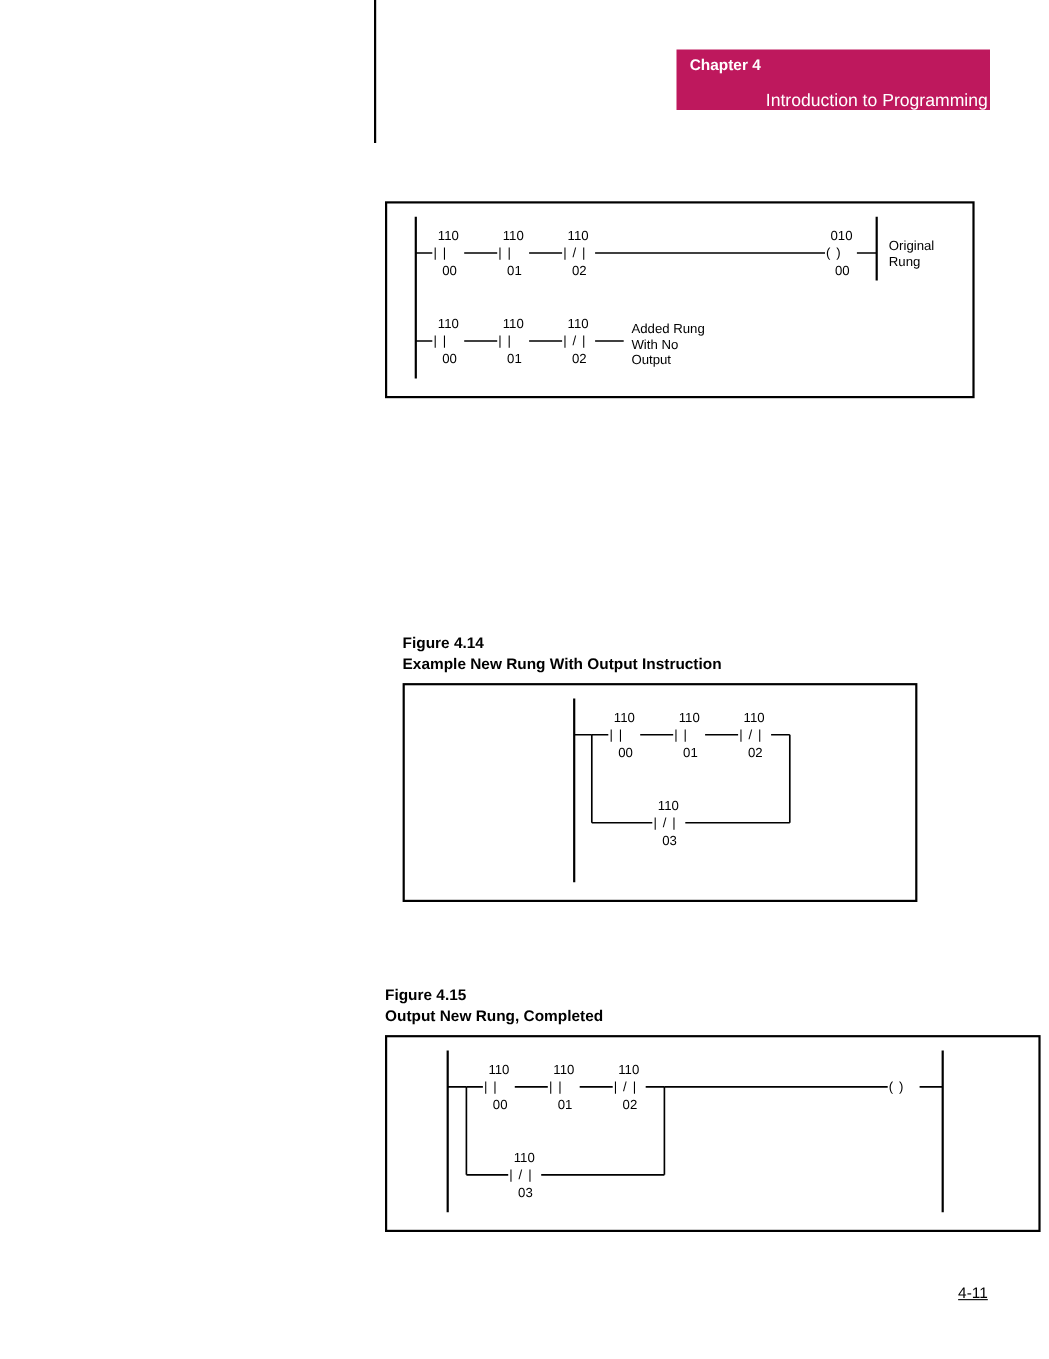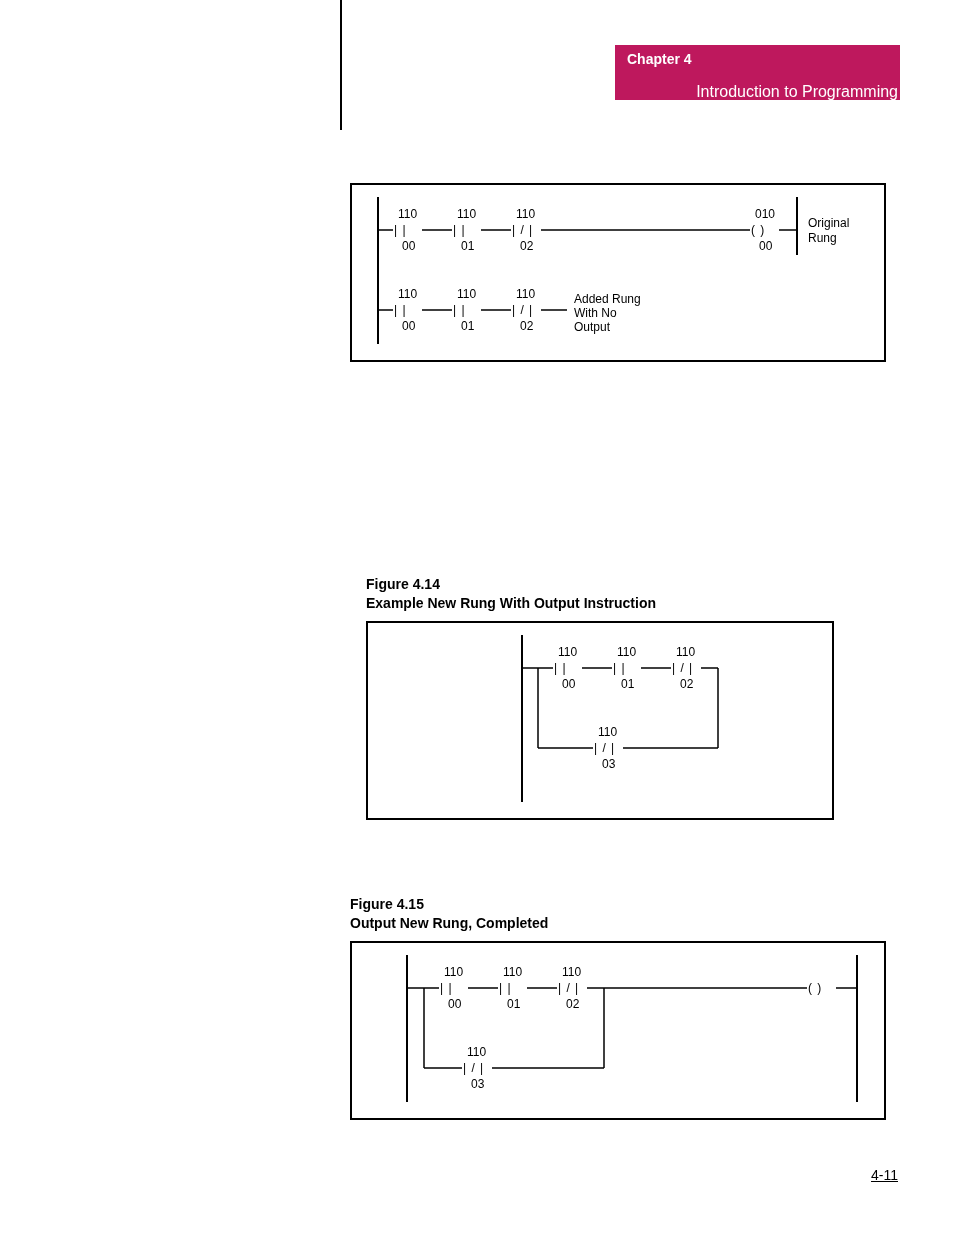--- a/index.html
+++ b/index.html
@@ -150,21 +150,21 @@
 
       <line x1="170" y1="125" x2="225" y2="125"></line>
       <text class="sym" x="226" y="129">| / |</text>
       <text x="230" y="113">110</text>
       <text x="234" y="145">03</text>
       <line x1="255" y1="125" x2="350" y2="125"></line>
     </svg>
   </div>
 </div>
 
-<div class="fig-block" style="left:350px; top:895px; width:536px;">
+<div class="fig-block" style="left:350px; top:895px; width:596px;">
   <div class="fig-title">
     <span>Figure 4.15</span><br>
     <span>Output New Rung, Completed</span>
   </div>
   <div class="fig-box" style="height:175px;">
     <svg width="532" height="171">
       <line class="rail" x1="55" y1="12" x2="55" y2="159"></line>
       <line class="rail" x1="505" y1="12" x2="505" y2="159"></line>
 
       <line x1="55" y1="45" x2="72" y2="45"></line>

